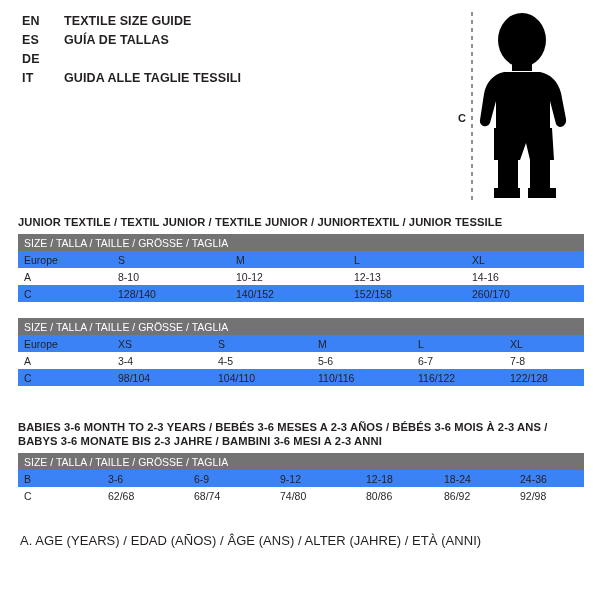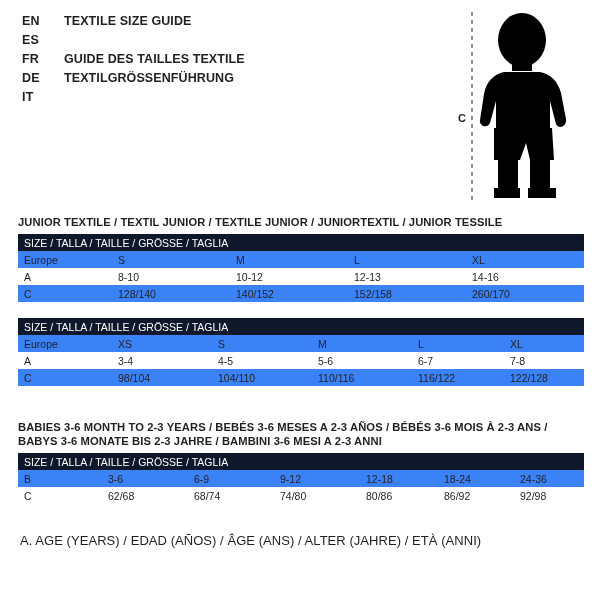--- a/index.html
+++ b/index.html
@@ -83,21 +83,21 @@
     table-layout: fixed;
   }
   table.size-table td {
     font-size: 10.5px;
     height: 17px;
     padding: 0 0 0 6px;
     vertical-align: middle;
     color: #231f20;
   }
   tr.hdr td {
-    background: #0f172a;
+    background: #737373;
     color: #ffffff;
     font-weight: normal;
     font-size: 10.5px;
   }
   tr.shade td {
     background: #3b82f6;
   }
   tr.plain td {
     background: #ffffff;
   }
@@ -119,31 +119,28 @@
 
 <div class="page">
 
   <div class="lang-block">
     <div class="lang-row">
       <span class="lang-code">EN</span>
       <span class="lang-title">TEXTILE SIZE GUIDE</span>
     </div>
     <div class="lang-row">
       <span class="lang-code">ES</span>
-    </div>
-    <div class="lang-row">
-      <span class="lang-code">FR</span>
-      <span class="lang-title">GUIDE DES TAILLES TEXTILE</span>
+      <span class="lang-title">GUÍA DE TALLAS</span>
     </div>
     <div class="lang-row">
       <span class="lang-code">DE</span>
-      <span class="lang-title">TEXTILGRÖSSENFÜHRUNG</span>
     </div>
     <div class="lang-row">
       <span class="lang-code">IT</span>
+      <span class="lang-title">GUIDA ALLE TAGLIE TESSILI</span>
     </div>
   </div>
 
   <div class="figure-area">
     <svg width="150" height="198" viewBox="0 0 150 198">
 
       <line x1="26" y1="4" x2="26" y2="194" stroke="#231f20" stroke-width="1" stroke-dasharray="4,4"></line>
 
       <ellipse cx="76" cy="32" rx="24" ry="27" fill="#000000"></ellipse>
 

